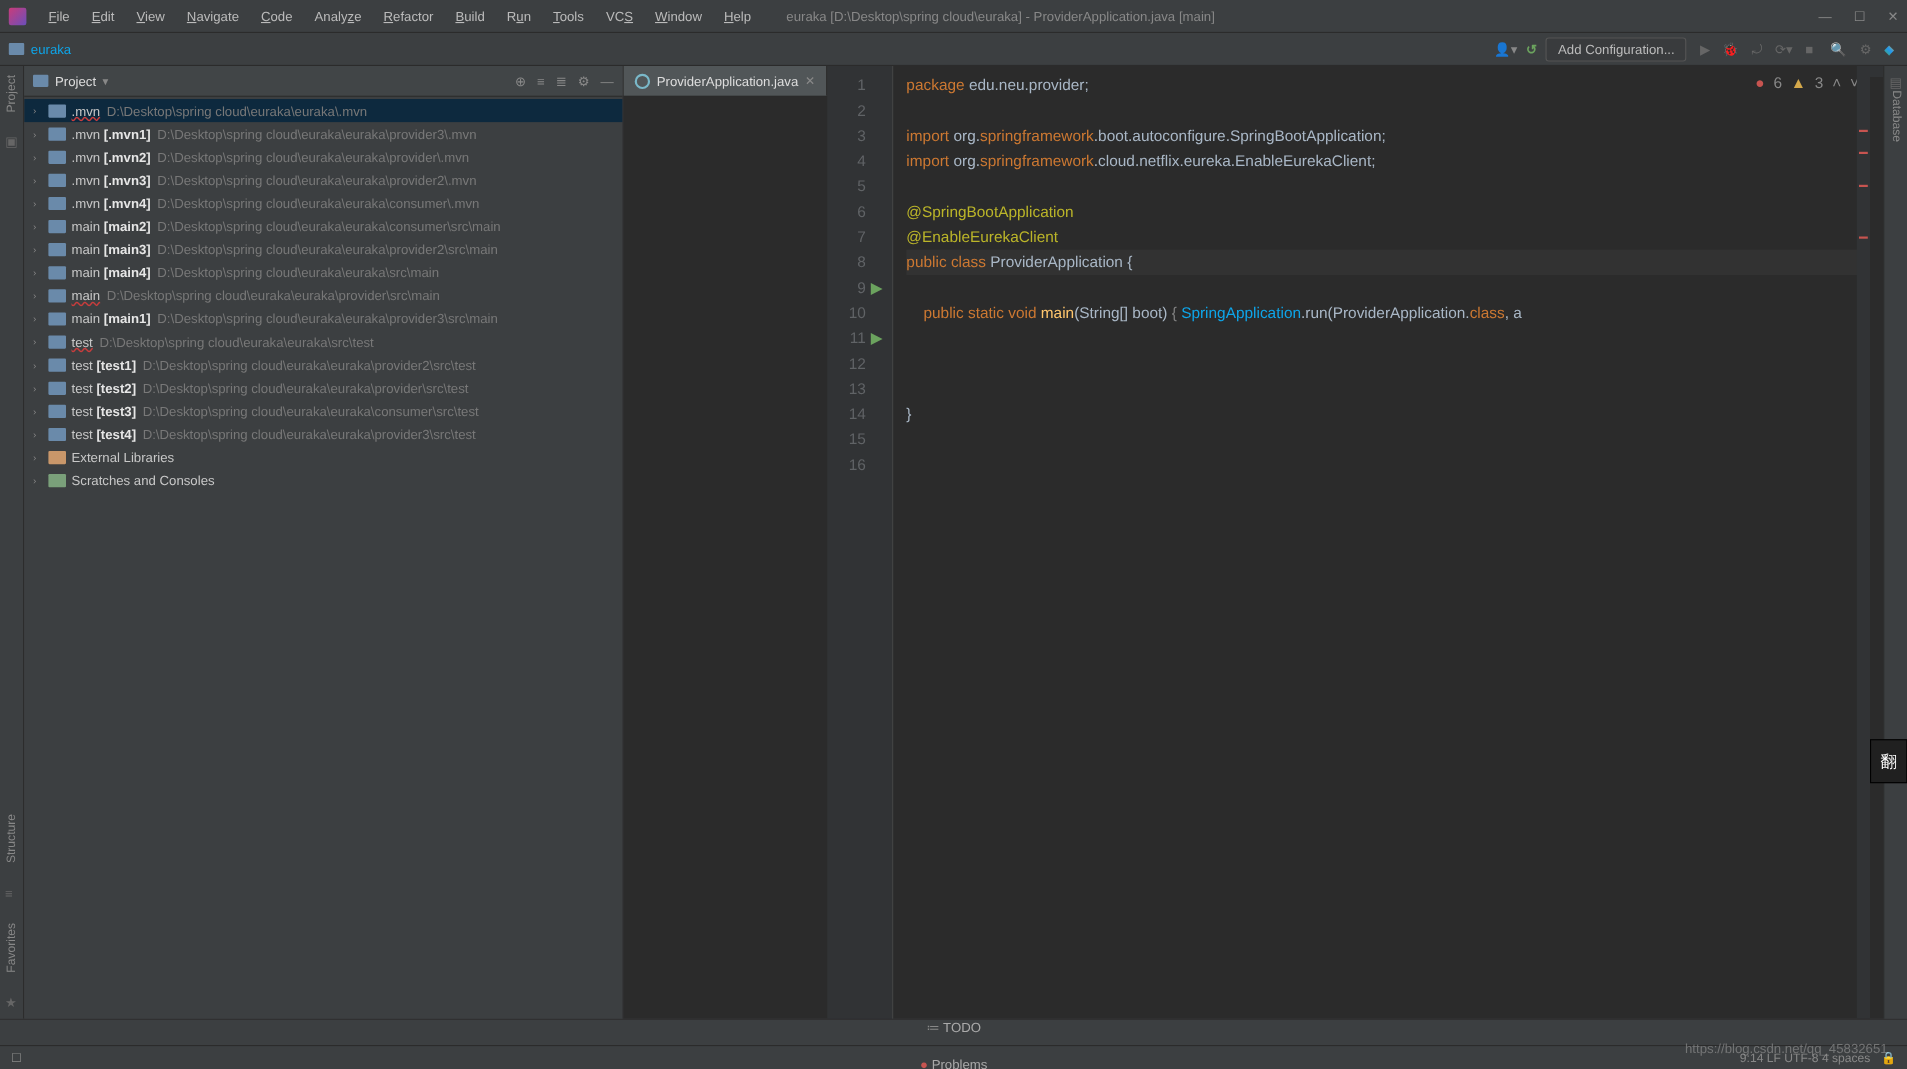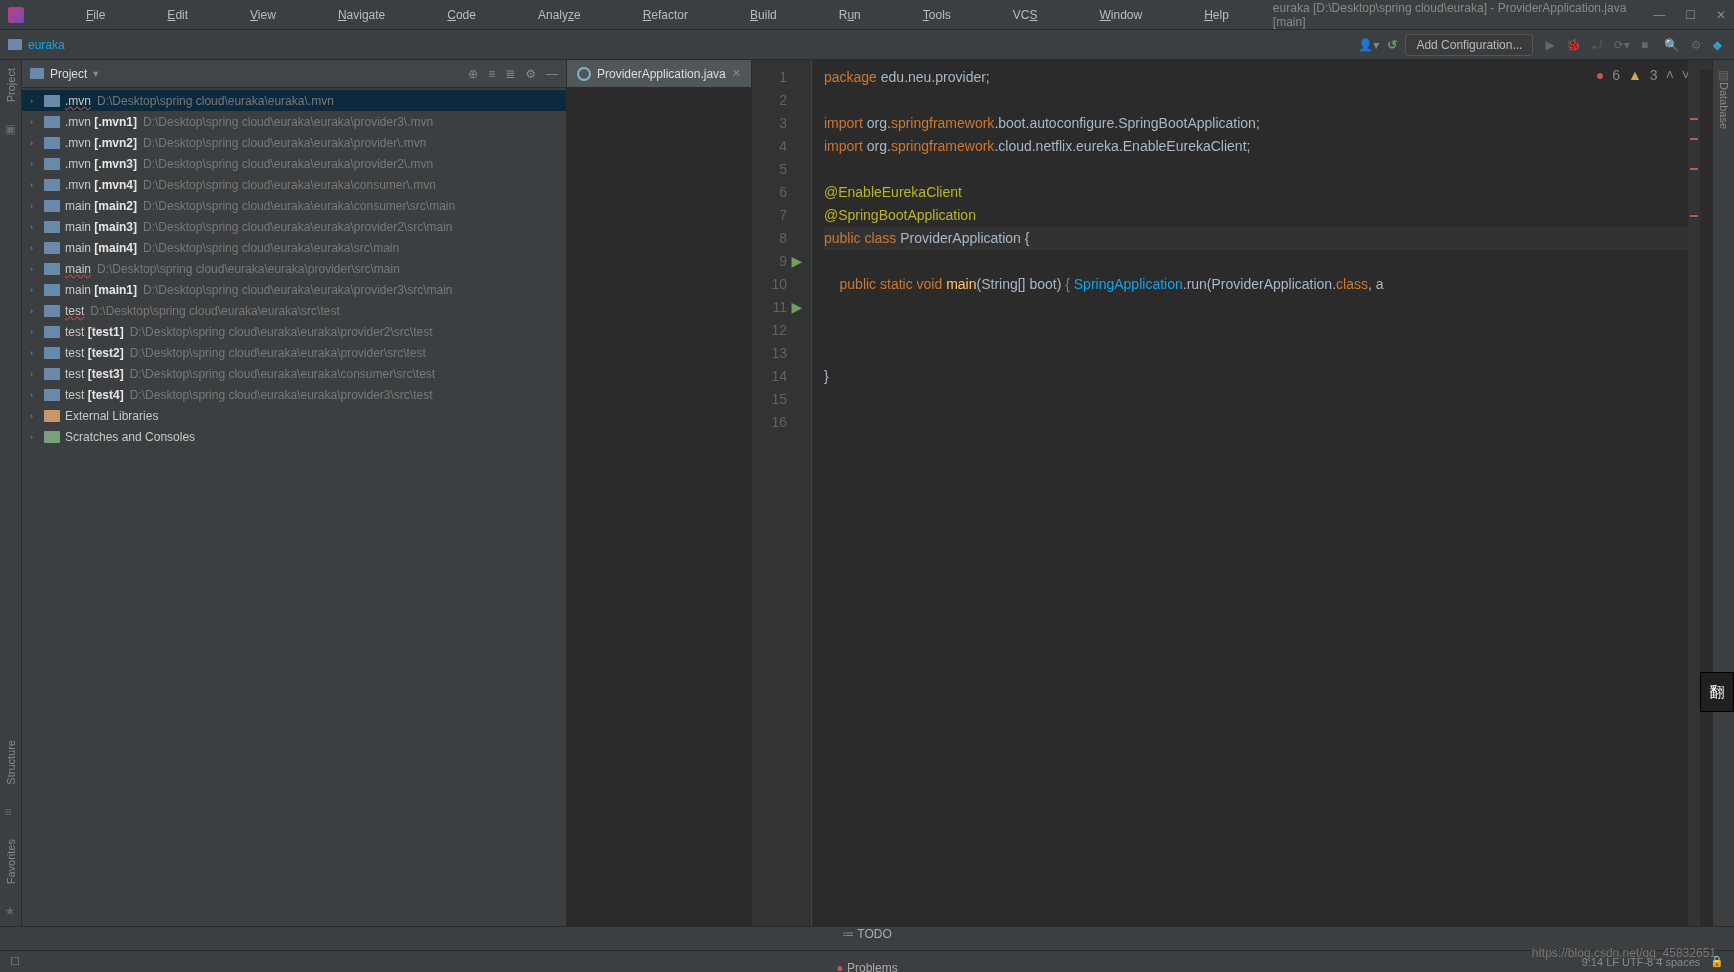--- a/index.html
+++ b/index.html
@@ -2,23 +2,23 @@
 <html><head>
 <meta charset="utf-8">
 <style>
 * { margin: 0; padding: 0; box-sizing: border-box; font-family: "Segoe UI", Arial, sans-serif; }
 body { background: #3c3f41; color: #bbbbbb; font-size: 12px; overflow: hidden; width: 1734px; height: 972px; }
 
 
 .titlebar { height: 30px; background: #3c3f41; display: flex; align-items: center; padding: 0 8px; border-bottom: 1px solid #2b2b2b; }
 .titlebar .logo { width: 16px; height: 16px; background: linear-gradient(135deg,#c93c7a,#6b4fbb); border-radius: 2px; margin-right: 12px; }
 .titlebar .menus { display: flex; gap: 4px; }
-.titlebar .menus span { padding: 4px 8px; cursor: pointer; color: #bbbbbb; margin-left: 42px; }
+.titlebar .menus span { padding: 4px 8px; cursor: pointer; color: #bbbbbb; }
 .titlebar .menus span u { text-decoration: underline; }
-.titlebar .title { flex: 1; text-align: left; color: #888; margin-left: 36px; }
+.titlebar .title { flex: 1; text-align: left; color: #888; margin-left: 24px; }
 .titlebar .winbtns { display: flex; gap: 20px; color: #888; }
 
 
 .navbar { height: 30px; background: #3c3f41; display: flex; align-items: center; padding: 0 8px; border-bottom: 1px solid #2b2b2b; }
 .navbar .folder-icon { width: 14px; height: 11px; background: #6a8aaa; border-radius: 1px; margin-right: 6px; }
 .navbar .crumb { color: #0ea5e9; }
 .navbar .right { margin-left: auto; display: flex; align-items: center; gap: 8px; }
 .navbar .person { color: #888; }
 .navbar .hammer { color: #6ba35e; font-weight: bold; }
 .navbar .addconf { border: 1px solid #555; padding: 3px 10px; border-radius: 3px; color: #bbb; background: #393b3d; }
@@ -314,22 +314,22 @@
           <span class="warn">▲</span>
             <span>3</span>
           <span>˄</span>
           <span>˅</span>
         </div>
         <div class="code-line"><span class="kw">package</span><span> edu.neu.provider;</span></div>
         <div class="code-line">&nbsp;</div>
         <div class="code-line"><span class="kw">import</span><span> org.</span><span class="tok-sf">springframework</span><span>.boot.autoconfigure.SpringBootApplication;</span></div>
         <div class="code-line"><span class="kw">import</span><span> org.</span><span class="tok-sf">springframework</span><span>.cloud.netflix.eureka.EnableEurekaClient;</span></div>
         <div class="code-line">&nbsp;</div>
+        <div class="code-line"><span class="ann">@</span><span class="ann">SpringBootApplication</span></div>
         <div class="code-line"><span class="ann">@</span><span class="ann">EnableEurekaClient</span></div>
-        <div class="code-line"><span class="ann">@</span><span class="ann">SpringBootApplication</span></div>
         <div class="code-line hl"><span class="kw">public class</span><span> ProviderApplication {</span></div>
         <div class="code-line">&nbsp;</div>
         <div class="code-line"><span class="kw">    public static void </span><span class="fn">main</span><span>(String[] boot) </span><span class="tok-gray">{ </span><span class="ref">SpringApplication</span><span>.run(ProviderApplication.</span><span class="kw">class</span><span>, a</span></div>
         <div class="code-line">&nbsp;</div>
         <div class="code-line">&nbsp;</div>
         <div class="code-line">&nbsp;</div>
         <div class="code-line"><span>}</span></div>
         <div class="code-line">&nbsp;</div>
         <div class="stripe">
           <div class="mark" style="top:58px"></div>

